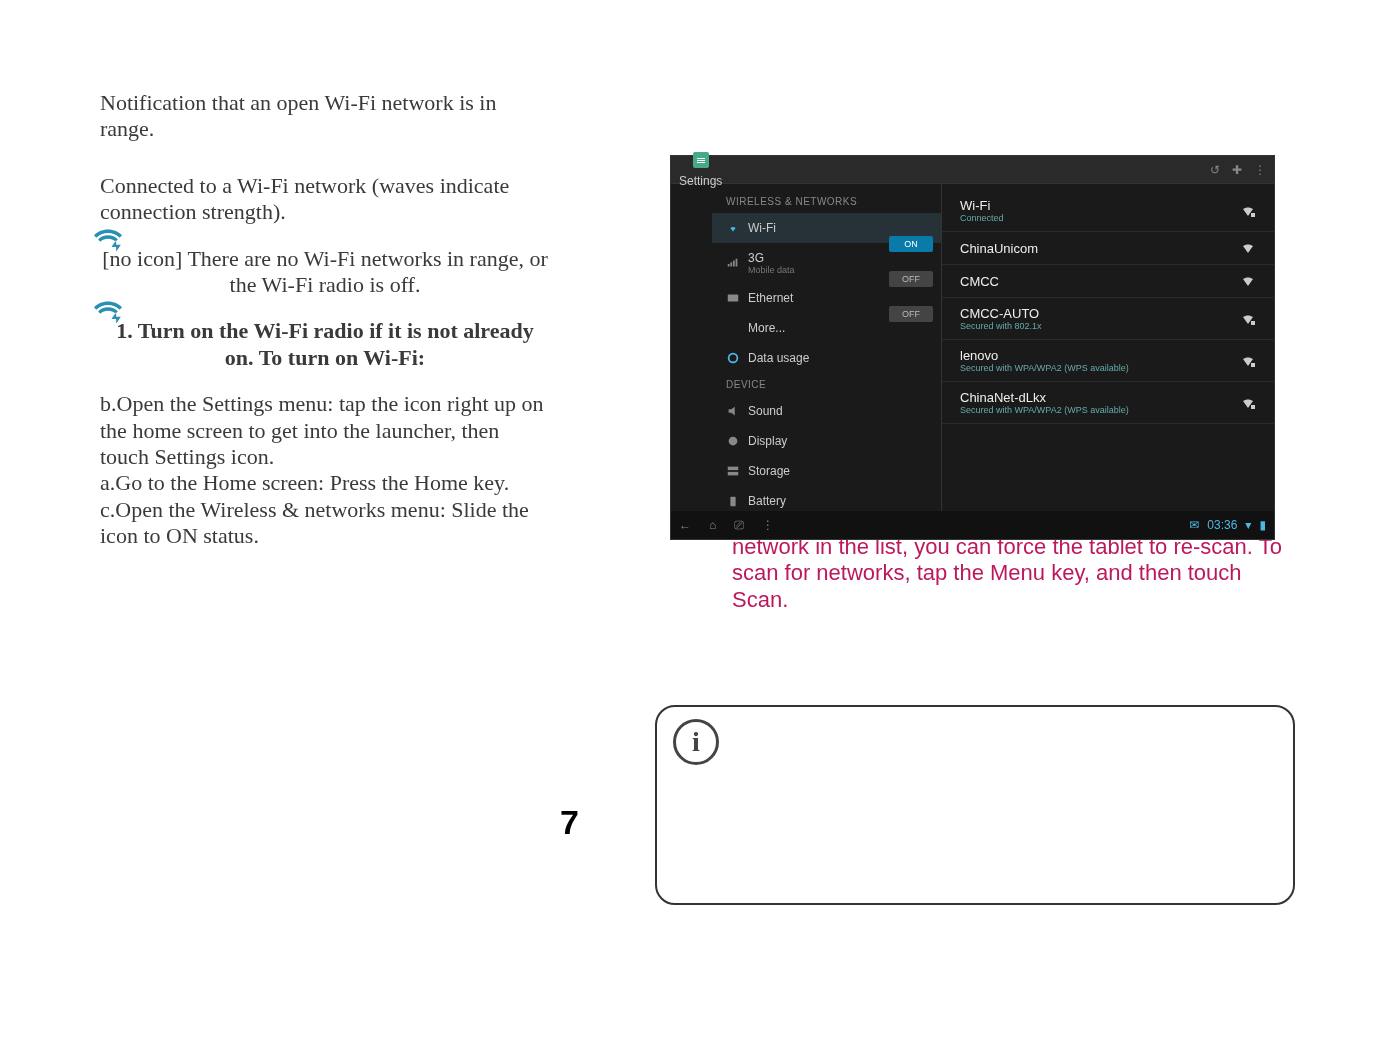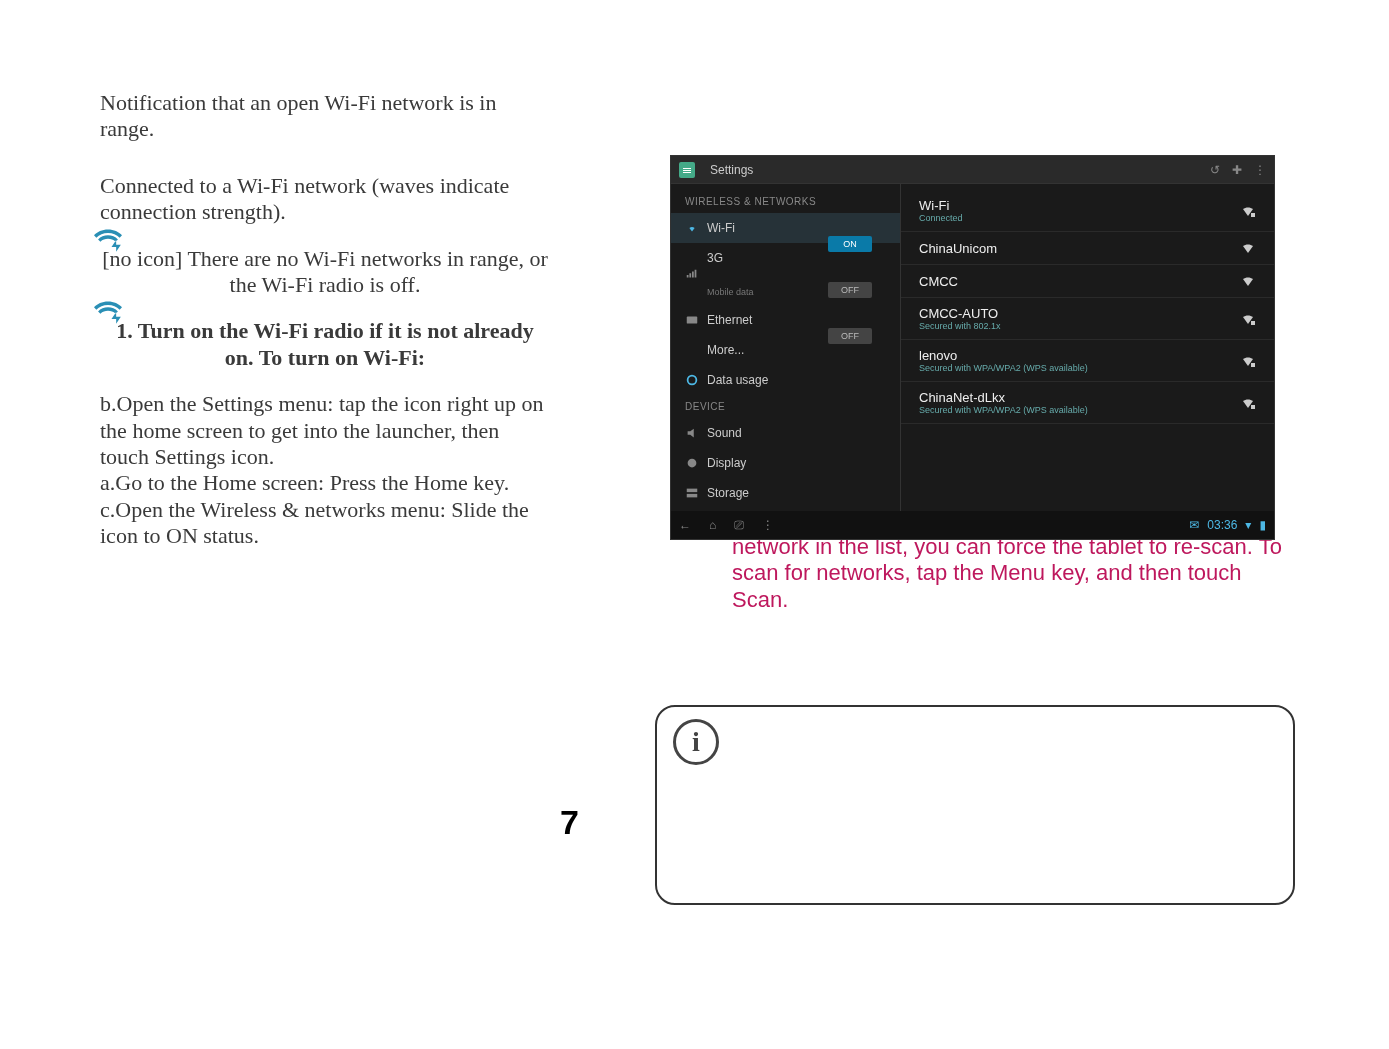--- a/index.html
+++ b/index.html
@@ -71,37 +71,39 @@
       background: #2a2a2a;
       display: flex;
       align-items: center;
       padding: 0 8px;
       justify-content: space-between;
       border-bottom: 1px solid #333;
     }
     .ss-topbar-left {
       display: flex;
       align-items: center;
-      gap: 15px;
+      gap: 6px;
+      flex-direction: column;
     }
     .ss-topbar-right {
       display: flex;
       align-items: center;
       gap: 12px;
       color: #888;
     }
     .ss-icon-settings {
       width: 16px;
       height: 16px;
       display: inline-block;
       position: relative;
     }
     .ss-body {
       display: flex;
       height: calc(100% - 28px - 28px);
+      padding-left: 41px;
     }
     .ss-sidebar {
       width: 230px;
       border-right: 1px solid #333;
       padding: 6px 0;
     }
     .ss-sidebar-header {
       color: #888;
       font-size: 10px;
       padding: 6px 14px;
@@ -118,42 +120,41 @@
       background: #263238;
     }
     .ss-sidebar-icon {
       width: 14px;
       height: 14px;
       display: inline-block;
       flex-shrink: 0;
     }
     .ss-toggle {
       position: absolute;
-      right: 28px;
+      right: 8px;
       width: 44px;
       height: 16px;
       font-size: 9px;
       display: flex;
       align-items: center;
       justify-content: center;
       border-radius: 2px;
       margin-top: 32px;
     }
     .ss-toggle.on {
       background: #0a7aa8;
       color: #fff;
     }
     .ss-toggle.off {
       background: #444;
       color: #bbb;
     }
     .ss-sidebar-sub {
       font-size: 9px;
       color: #777;
-      margin-top: 22px;
     }
     .ss-main {
       flex: 1;
       padding: 6px 0;
     }
     .ss-network {
       display: flex;
       justify-content: space-between;
       align-items: center;
       padding: 8px 18px;

